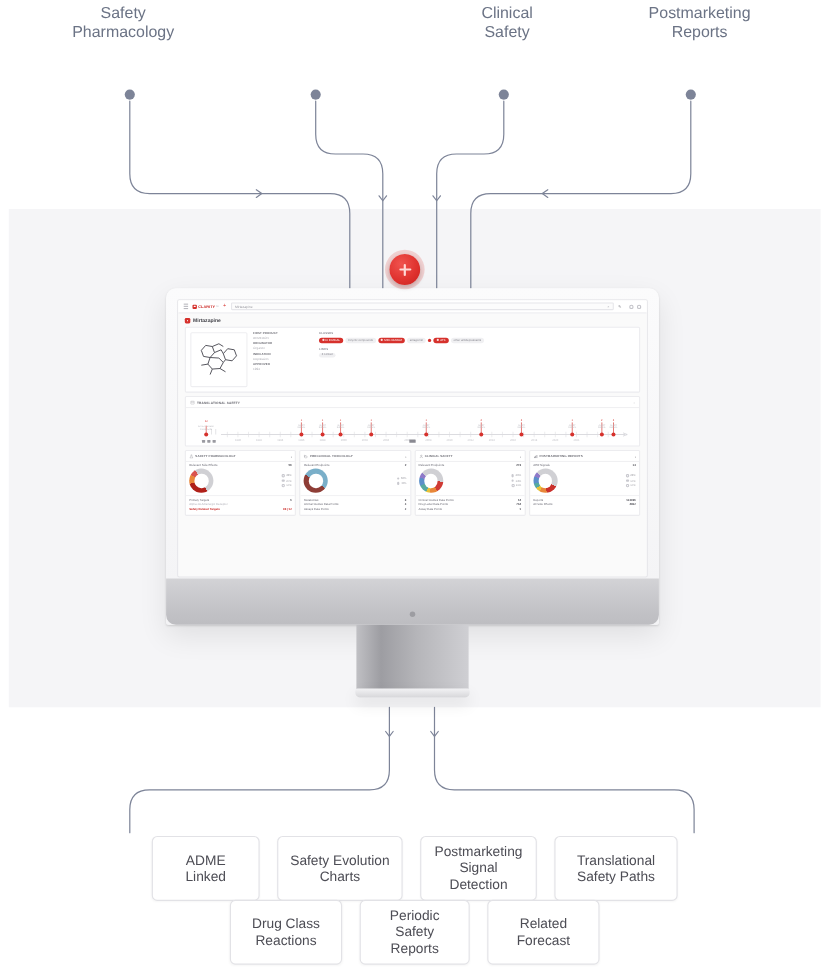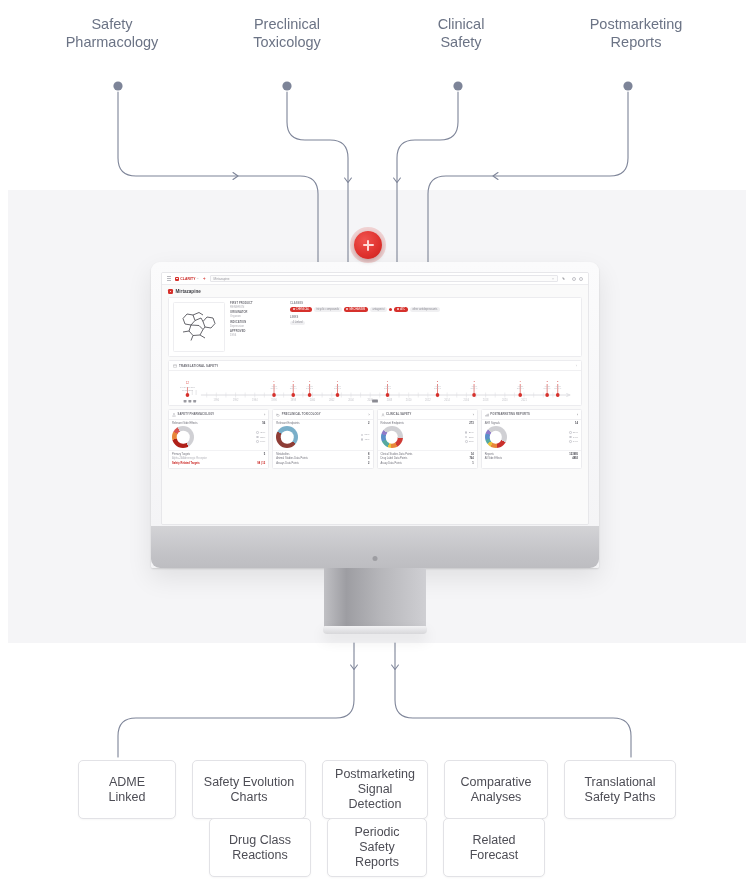--- a/index.html
+++ b/index.html
@@ -12,21 +12,21 @@
   .stage { position: relative; width: 754px; height: 891px; background: #fff; }
 
   
   .band {
     position: absolute; left: 8px; top: 190px;
     width: 738px; height: 453px;
     background: #f5f5f7;
   }
 
   
-  .top-labels { position: absolute; left: 0; top: 16px; width: 754px; height: 60px; }
+  .top-labels { position: absolute; left: 0; top: 4px; width: 754px; height: 60px; }
   .top-label {
     position: absolute; width: 150px; text-align: center;
     color: #6b7385; font-size: 14.5px; line-height: 17.5px; font-weight: 400;
   }
   .tl0 { left: 37px; }  .tl1 { left: 212px; }
   .tl2 { left: 386px; } .tl3 { left: 561px; }
 
   
   .wires { position: absolute; left: 0; top: 0; width: 754px; height: 891px; pointer-events: none; }
 
@@ -207,21 +207,20 @@
 </style>
 </head>
 <body>
 
 <div class="stage">
 
   <div class="band"></div>
 
   <div class="top-labels">
     <div class="top-label tl0">Safety<br>Pharmacology</div>
-    <div class="top-label tl1">Preclinical<br>Toxicology</div>
     <div class="top-label tl2">Clinical<br>Safety</div>
     <div class="top-label tl3">Postmarketing<br>Reports</div>
   </div>
 
   <svg class="wires" viewBox="0 0 754 891">
     <g fill="none" stroke="#7d8498" stroke-width="1.1" stroke-linecap="round">
 
       <path d="M118,92 L118,158 Q118,176 136,176 L300,176 Q318,176 318,194 L318,262"></path>
 
       <path d="M287,92 L287,122 Q287,140 305,140 L330,140 Q348,140 348,158 L348,262"></path>
@@ -709,21 +708,20 @@
     </div>
     <div class="neck"></div>
     <div class="foot"></div>
   </div>
 
   <div class="chips row1">
     <div class="chip-row">
       <div class="chip" style="width:98px">ADME Linked</div>
       <div class="chip" style="width:114px">Safety Evolution<br>Charts</div>
       <div class="chip" style="width:106px">Postmarketing<br>Signal Detection</div>
-      <div class="chip" style="width:104px">Comparative<br>Analyses</div>
       <div class="chip" style="width:112px">Translational<br>Safety Paths</div>
     </div>
   </div>
 
   <div class="chips row2">
     <div class="chip-row">
       <div class="chip" style="width:102px">Drug Class<br>Reactions</div>
       <div class="chip" style="width:100px">Periodic Safety<br>Reports</div>
       <div class="chip" style="width:102px">Related Forecast</div>
     </div>

